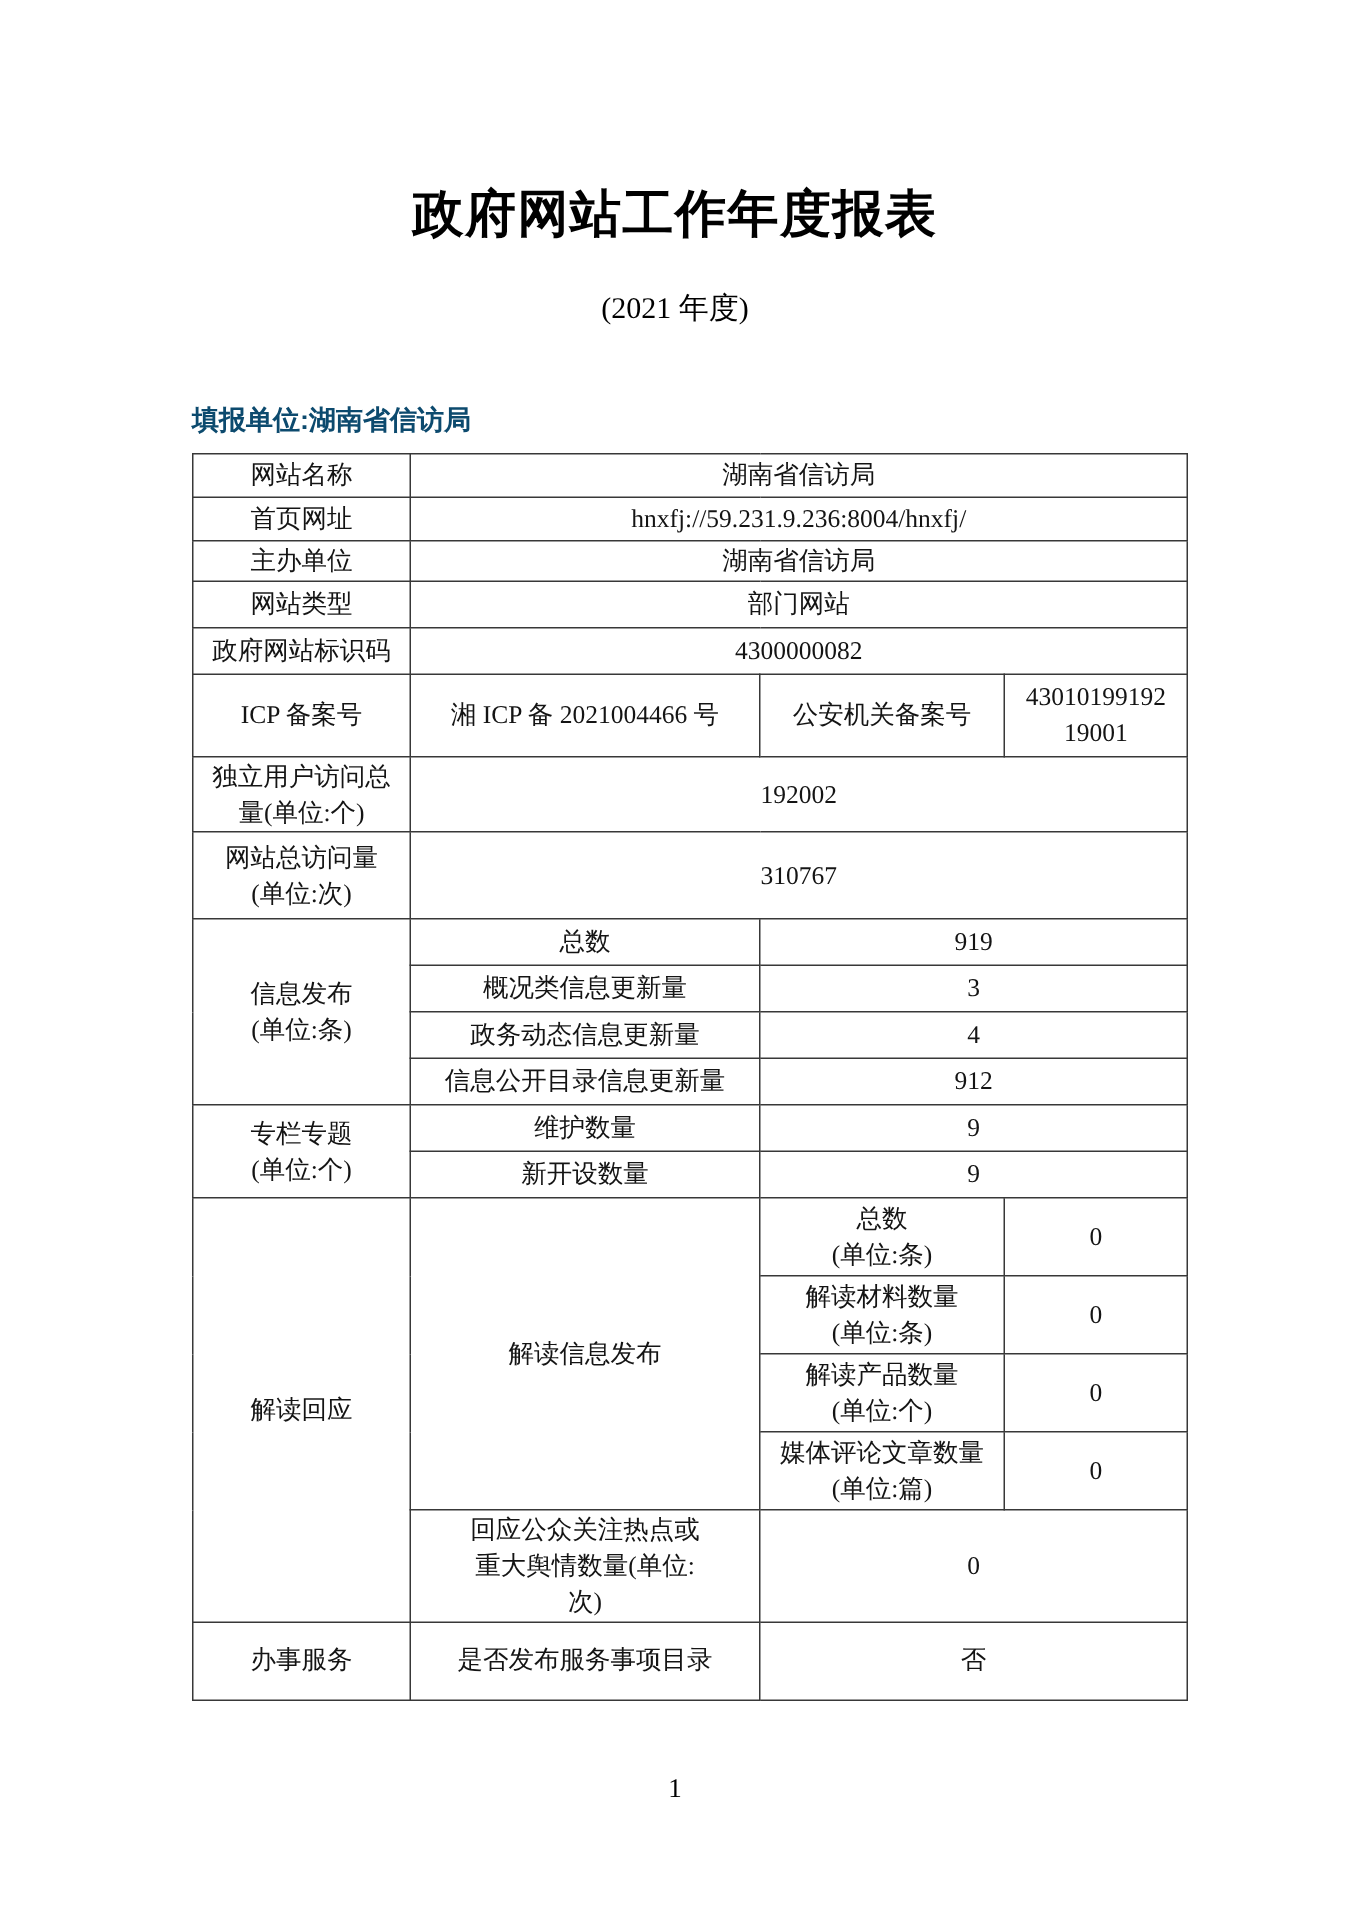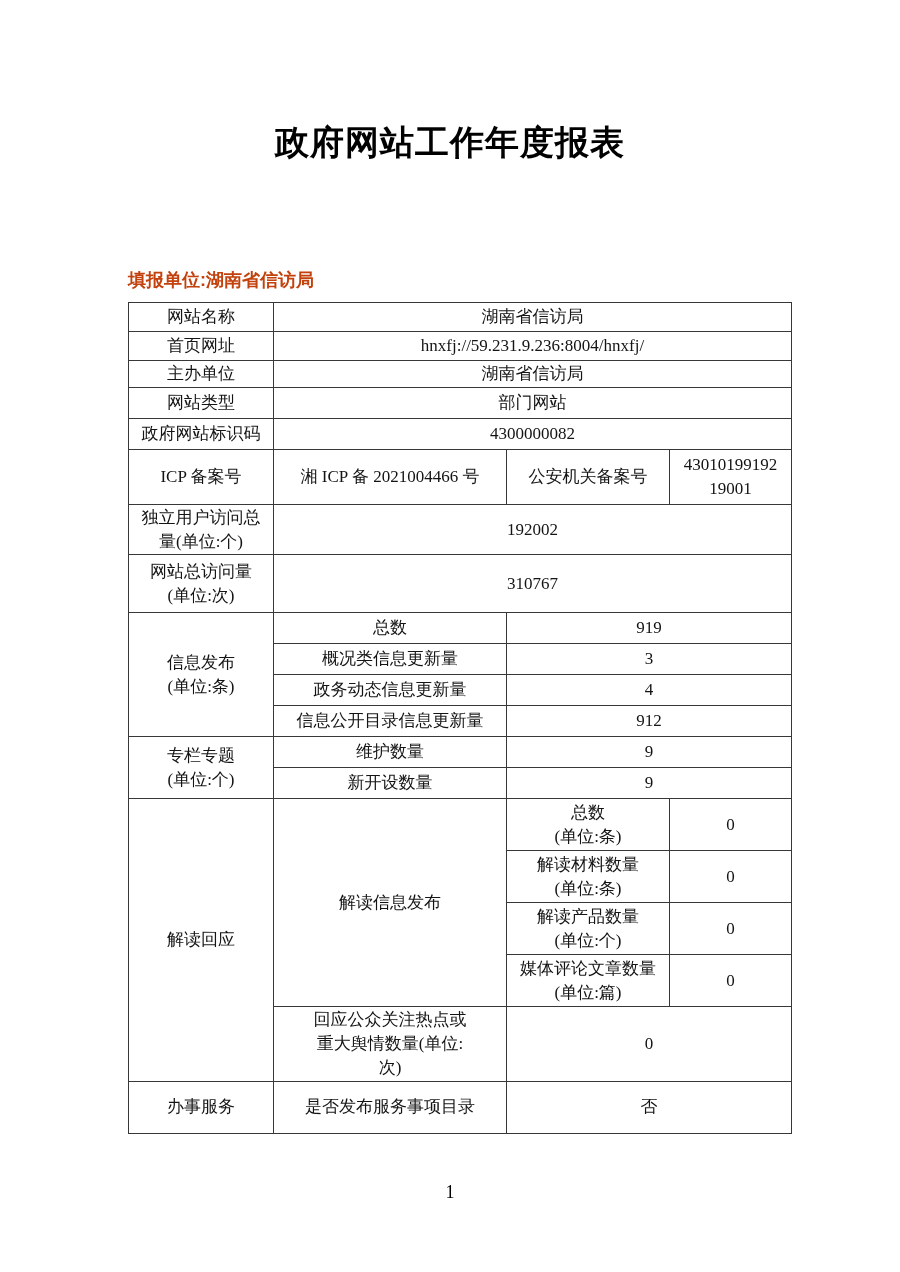--- a/index.html
+++ b/index.html
@@ -20,21 +20,21 @@
     font-weight:700; font-size:34px; letter-spacing:1px; color:#000;
   }
   .doc-subtitle {
     position:absolute; left:0; top:192px; width:900px;
     text-align:center;
     font-size:20px; color:#000;
   }
   .filing-unit {
     position:absolute; left:128px; top:268px;
     font-family:"Liberation Sans","DejaVu Sans",sans-serif;
-    font-weight:700; font-size:18px; color:#c2410c;
+    font-weight:700; font-size:18px; color:#0c4a6e;
   }
   table.report {
     position:absolute; left:128px; top:302px;
     border-collapse:collapse; table-layout:fixed;
     width:663px;
   }
   table.report td {
     border:1px solid #383838;
     text-align:center; vertical-align:middle;
     font-size:17px; line-height:1.4;
@@ -48,20 +48,21 @@
     position:absolute; left:0; top:1182px; width:900px;
     text-align:center; font-size:18px; color:#000;
   }
 </style>
 </head>
 <body>
 
 <div class="page">
 
   <div class="doc-title">政府网站工作年度报表</div>
+  <div class="doc-subtitle">(2021 年度)</div>
   <div class="filing-unit">填报单位:湖南省信访局</div>
 
   <table class="report">
     <colgroup>
       <col style="width:145px">
       <col style="width:233px">
       <col style="width:163px">
       <col style="width:122px">
     </colgroup>
 

